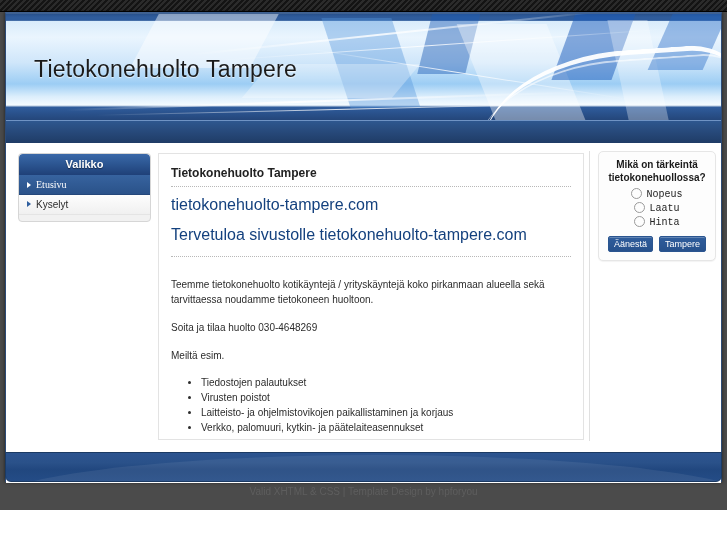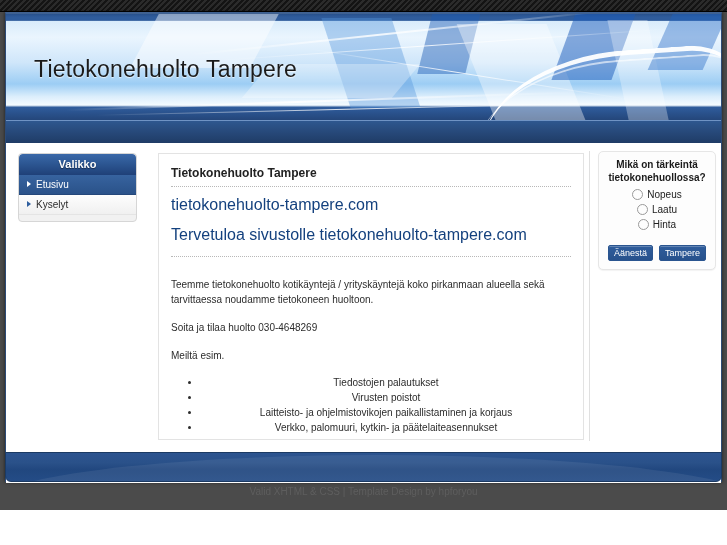--- a/index.html
+++ b/index.html
@@ -120,21 +120,21 @@
     background: #ffffff;
     padding-top: 10px;
     box-sizing: border-box;
   }
 
   
   #left-col {
     position: absolute;
     left: 12px;
     top: 10px;
-    width: 119px;
+    width: 133px;
   }
   #menu-box {
     background: #f1f1f1;
     border: 1px solid #d6d6d6;
     border-radius: 4px;
     padding: 0 0 6px 0;
     overflow: hidden;
   }
   #menu-title {
     height: 21px;
@@ -156,20 +156,21 @@
     border-bottom: 1px solid #e4e4e4;
     background: linear-gradient(180deg,#fdfdfd 0%, #f0f0f0 100%);
     cursor: pointer;
     white-space: nowrap;
     overflow: hidden;
   }
   .menu-item.active {
     color: #ffffff;
     background: linear-gradient(180deg,#37639f 0%, #2a5289 100%);
     border-bottom: 1px solid #24477a;
+    font-family: Liberation Serif, serif;
   }
   .arrow {
     display: inline-block;
     width: 0; height: 0;
     border-left: 4px solid #2f5f9f;
     border-top: 3px solid transparent;
     border-bottom: 3px solid transparent;
     margin-right: 5px;
     vertical-align: middle;
     position: relative;
@@ -218,21 +219,21 @@
   }
   #article-body p { margin: 0 0 13px 0; }
   #list-intro { margin-top: 22px; }
   #service-list {
     margin: 6px 0 0 0;
     padding-left: 30px;
     font-size: 10px;
     line-height: 13px;
     color: #2c2c2c;
   }
-  #service-list li { margin-bottom: 2px; text-align: center; }
+  #service-list li { margin-bottom: 2px; }
 
   
   #col-sep {
     position: absolute;
     left: 583px;
     top: 8px;
     width: 1px;
     height: 290px;
     background: #e0e0e0;
   }
@@ -259,34 +260,35 @@
     line-height: 13px;
     margin-bottom: 5px;
   }
   .poll-option {
     display: block;
     font-size: 10px;
     color: #222222;
     margin: 0 0 3px 0;
     text-align: center;
     cursor: pointer;
+    font-family: Liberation Mono, monospace;
   }
   .radio {
     display: inline-block;
     width: 9px; height: 9px;
     border: 1px solid #9a9a9a;
     border-radius: 50%;
     background: #fdfdfd;
     vertical-align: middle;
     margin-right: 4px;
     position: relative;
     top: -1px;
   }
   #poll-buttons {
-    margin-top: 14px;
+    margin-top: 8px;
     display: flex;
     justify-content: center;
     gap: 6px;
   }
   .poll-btn {
     font-family: "Liberation Sans", sans-serif;
     font-size: 9px;
     color: #ffffff;
     background: linear-gradient(180deg,#2f5d9c 0%, #27518c 100%);
     border: 1px solid #2a5590;

